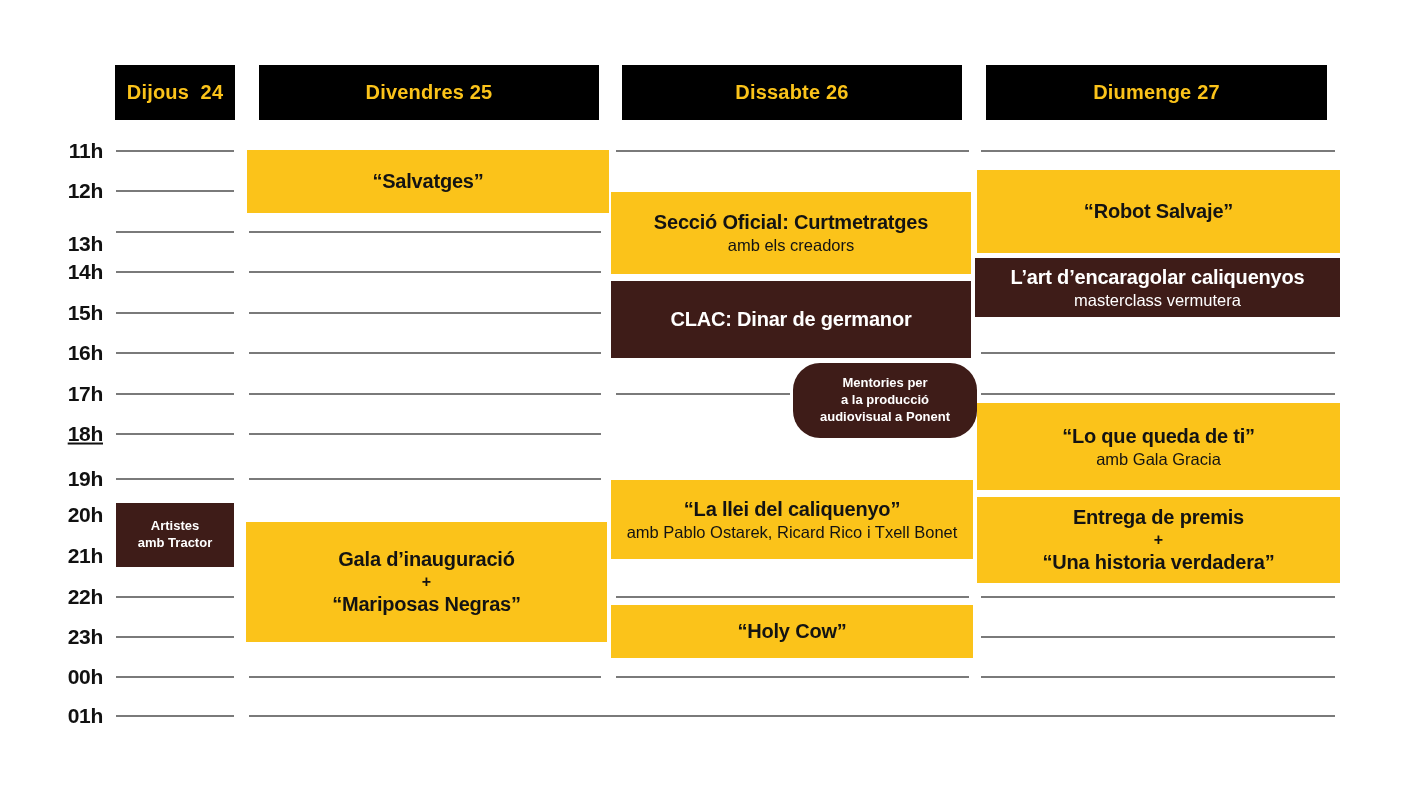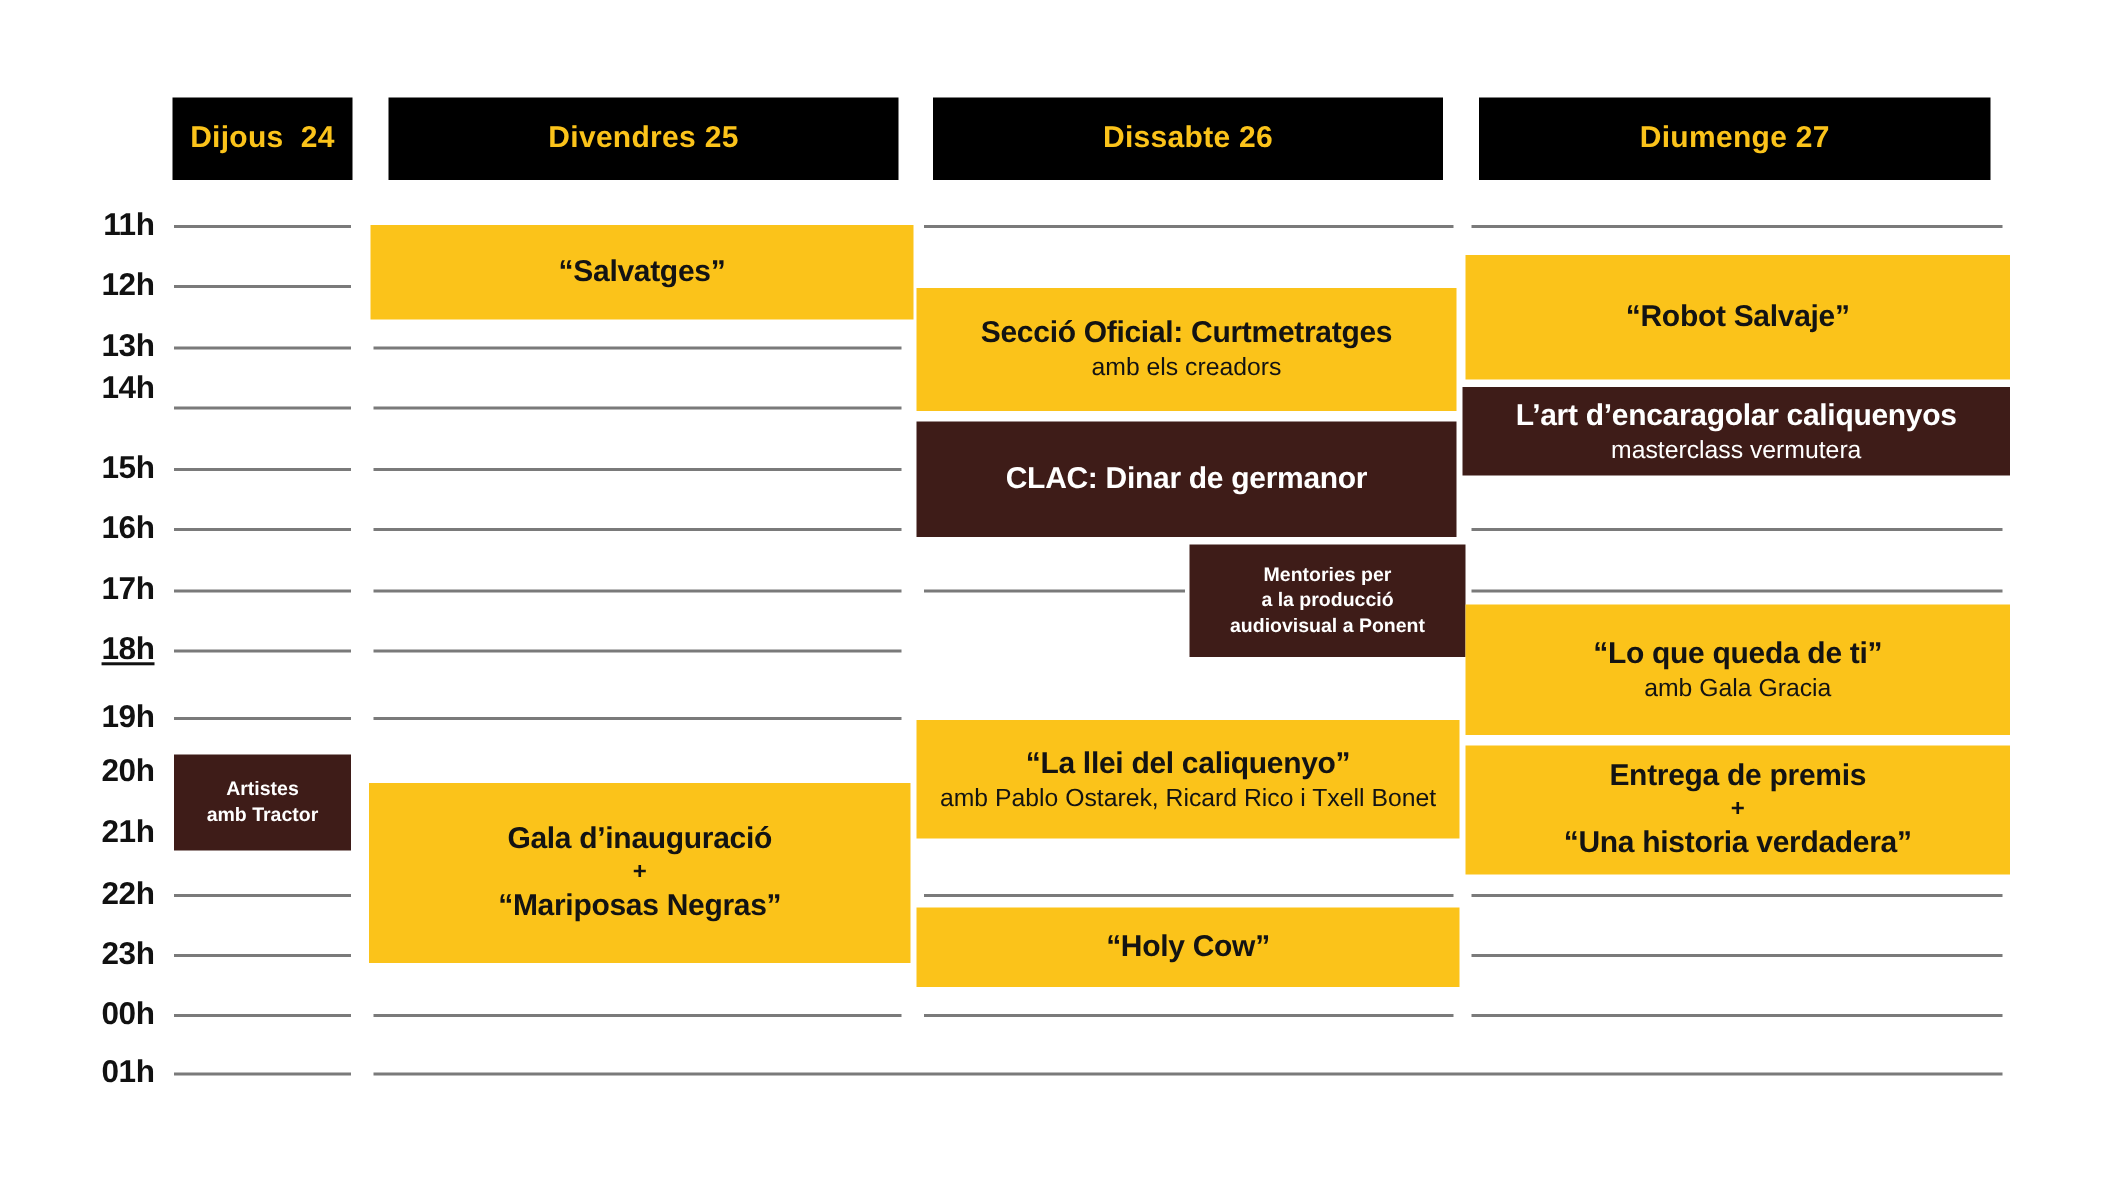--- a/index.html
+++ b/index.html
@@ -60,24 +60,24 @@
     </div>
     <div class="day-header" style="left: 986px; width: 341px;">
       <span>Diumenge 27</span>
     </div>
     <div class="hour-label" style="top: 151px;">11h</div>
     <div class="hline" style="left: 116px; width: 118px; top: 150px;"></div>
     <div class="hline" style="left: 616px; width: 353px; top: 150px;"></div>
     <div class="hline" style="left: 981px; width: 354px; top: 150px;"></div>
     <div class="hour-label" style="top: 191px;">12h</div>
     <div class="hline" style="left: 116px; width: 118px; top: 190px;"></div>
-    <div class="hour-label" style="top: 232px;">13h</div>
+    <div class="hour-label" style="top: 244px;">13h</div>
     <div class="hline" style="left: 116px; width: 118px; top: 231px;"></div>
     <div class="hline" style="left: 249px; width: 352px; top: 231px;"></div>
-    <div class="hour-label" style="top: 260px;">14h</div>
+    <div class="hour-label" style="top: 272px;">14h</div>
     <div class="hline" style="left: 116px; width: 118px; top: 271px;"></div>
     <div class="hline" style="left: 249px; width: 352px; top: 271px;"></div>
     <div class="hour-label" style="top: 313px;">15h</div>
     <div class="hline" style="left: 116px; width: 118px; top: 312px;"></div>
     <div class="hline" style="left: 249px; width: 352px; top: 312px;"></div>
     <div class="hour-label" style="top: 353px;">16h</div>
     <div class="hline" style="left: 116px; width: 118px; top: 352px;"></div>
     <div class="hline" style="left: 249px; width: 352px; top: 352px;"></div>
     <div class="hline" style="left: 981px; width: 354px; top: 352px;"></div>
     <div class="hour-label" style="top: 394px;">17h</div>
@@ -120,21 +120,21 @@
       <div class="line-plus">+</div>
       <div class="line-title">“Mariposas Negras”</div>
     </div>
     <div class="block yellow" style="left: 611px; top: 192px; width: 360px; height: 82px;">
       <div class="line-title">Secció Oficial: Curtmetratges</div>
       <div class="line-sub">amb els creadors</div>
     </div>
     <div class="block dark" style="left: 611px; top: 281px; width: 360px; height: 77px; text-align: center;">
       <div class="line-title">CLAC: Dinar de germanor</div>
     </div>
-    <div class="block dark" style="left: 793px; top: 363px; width: 184px; height: 75px;">
+    <div class="block dark" style="left: 793px; top: 363px; width: 184px; height: 75px; border-radius: 27px;">
       <div class="line-small">Mentories per</div>
       <div class="line-small">a la producció</div>
       <div class="line-small">audiovisual a Ponent</div>
     </div>
     <div class="block yellow" style="left: 611px; top: 480px; width: 362px; height: 79px;">
       <div class="line-title">“La llei del caliquenyo”</div>
       <div class="line-sub">amb Pablo Ostarek, Ricard Rico i Txell Bonet</div>
     </div>
     <div class="block yellow" style="left: 611px; top: 605px; width: 362px; height: 53px;">
       <div class="line-title">“Holy Cow”</div>

